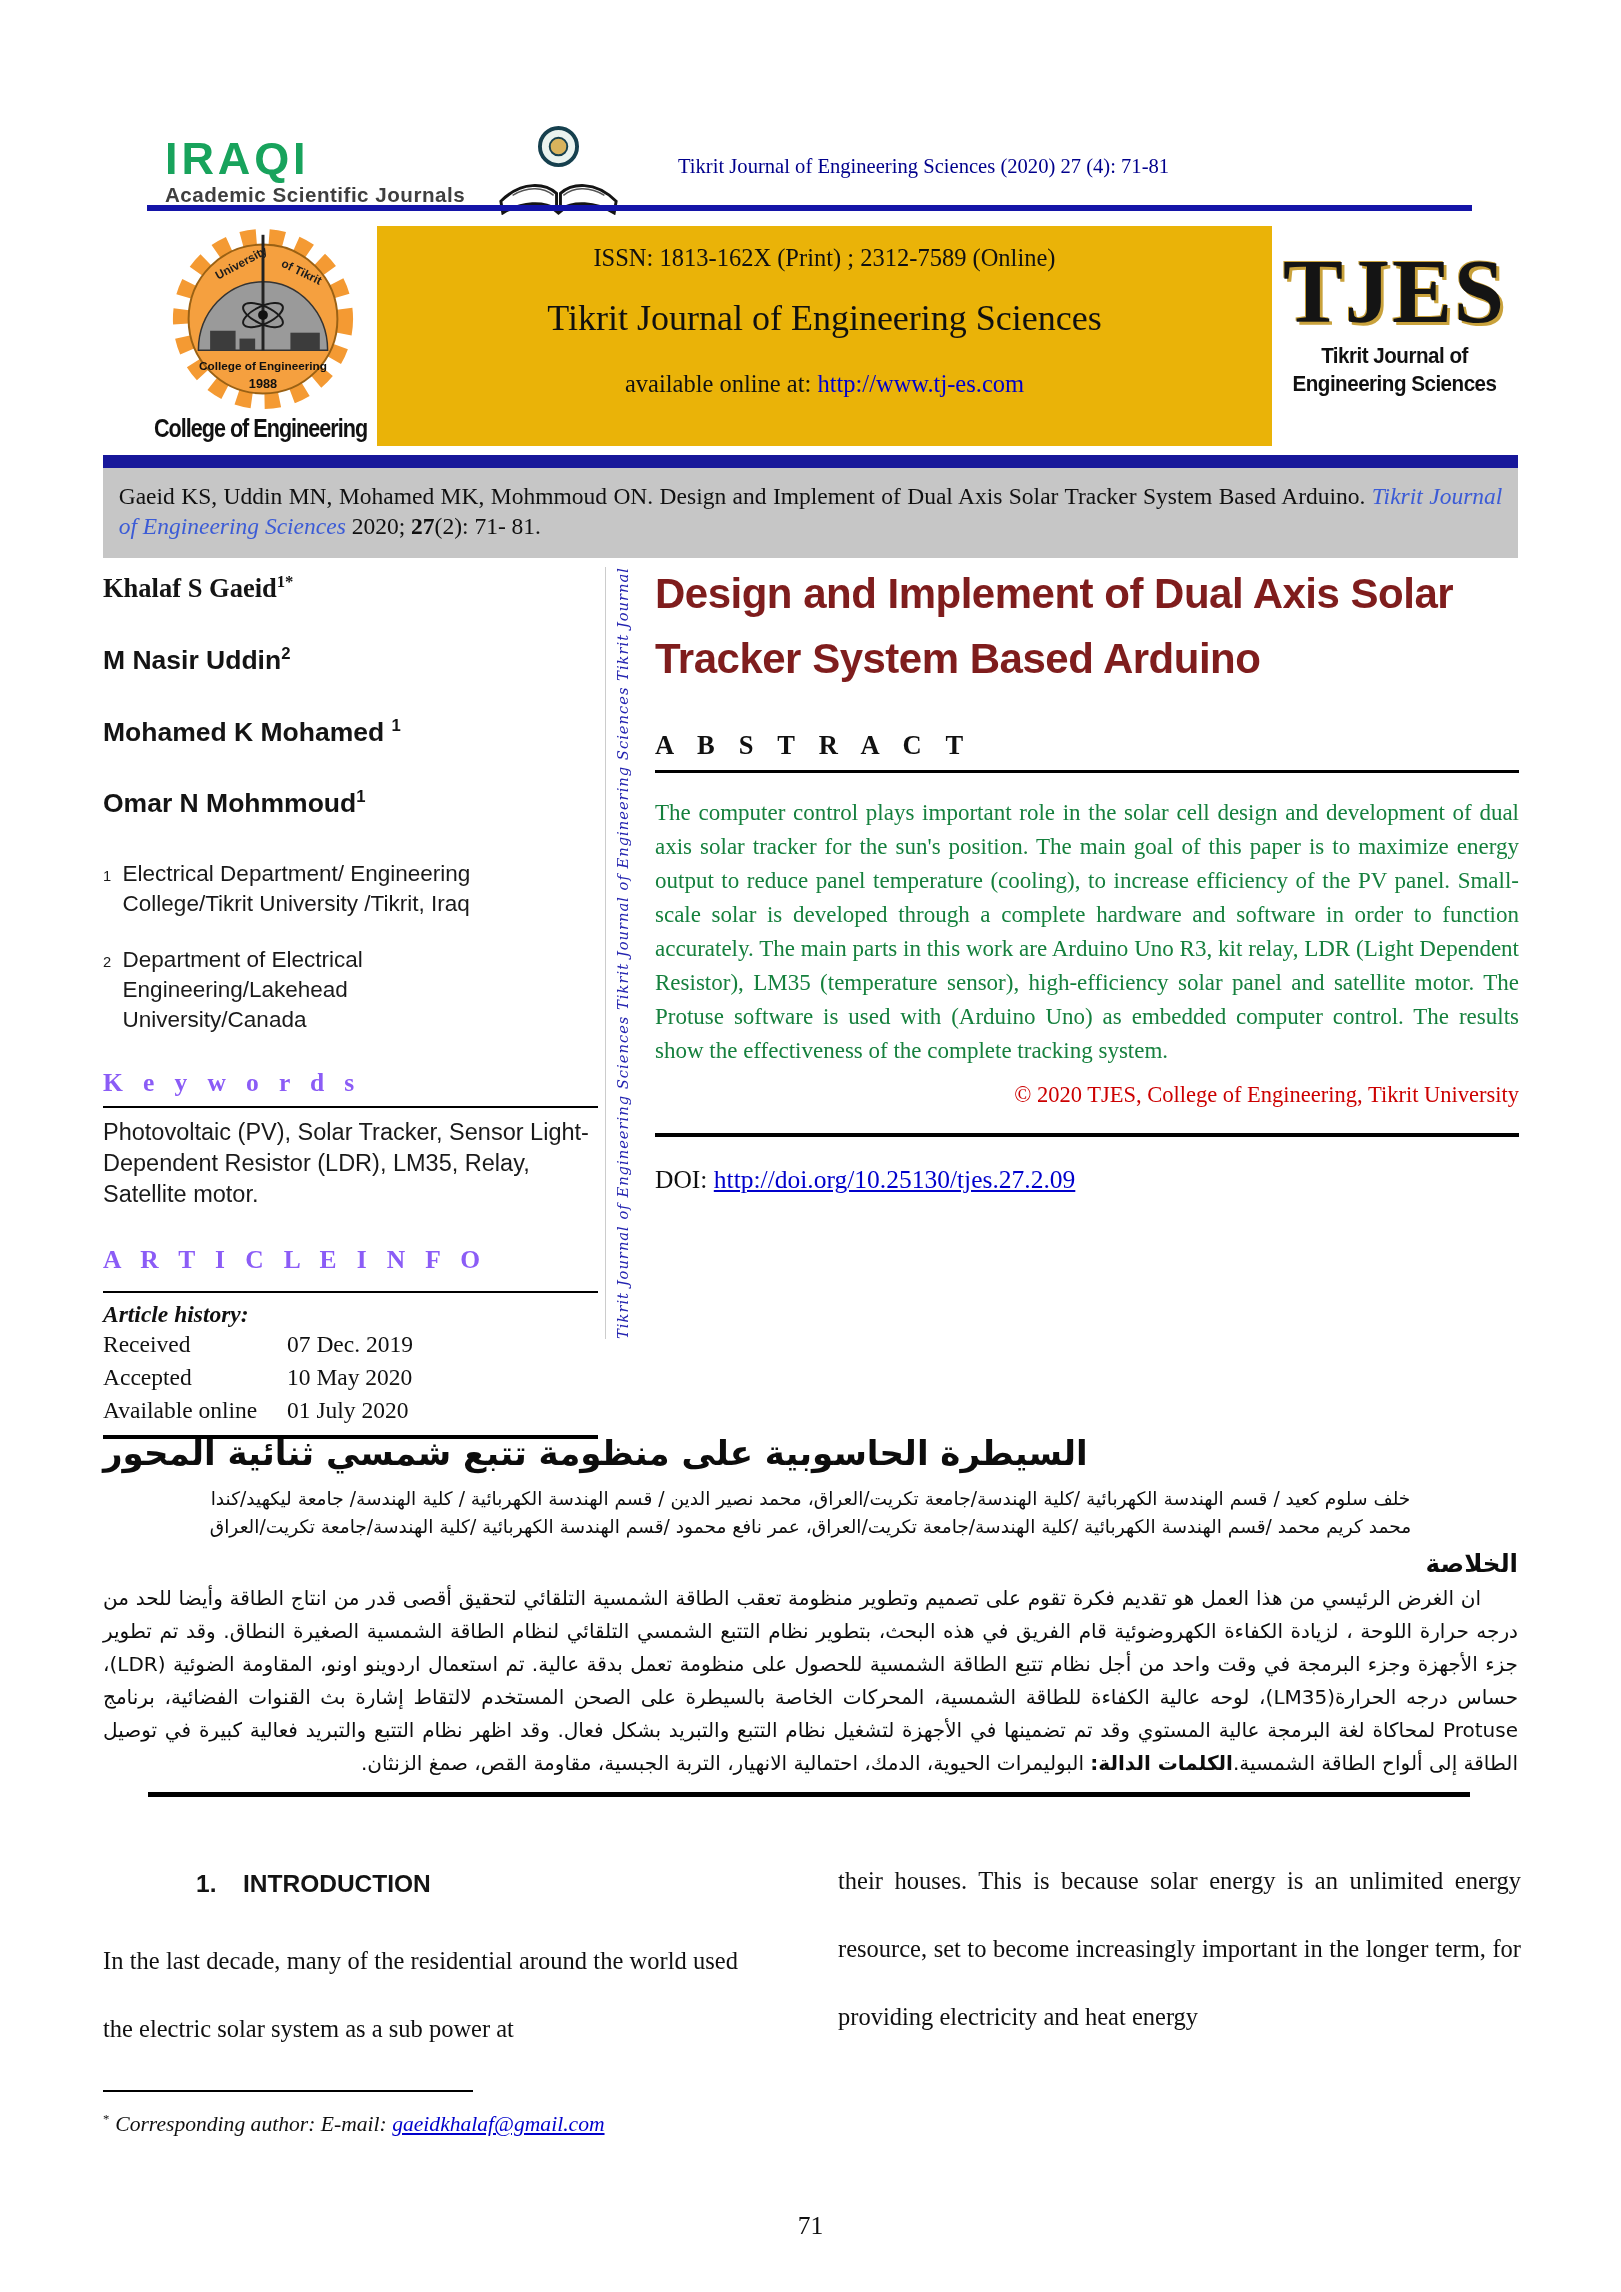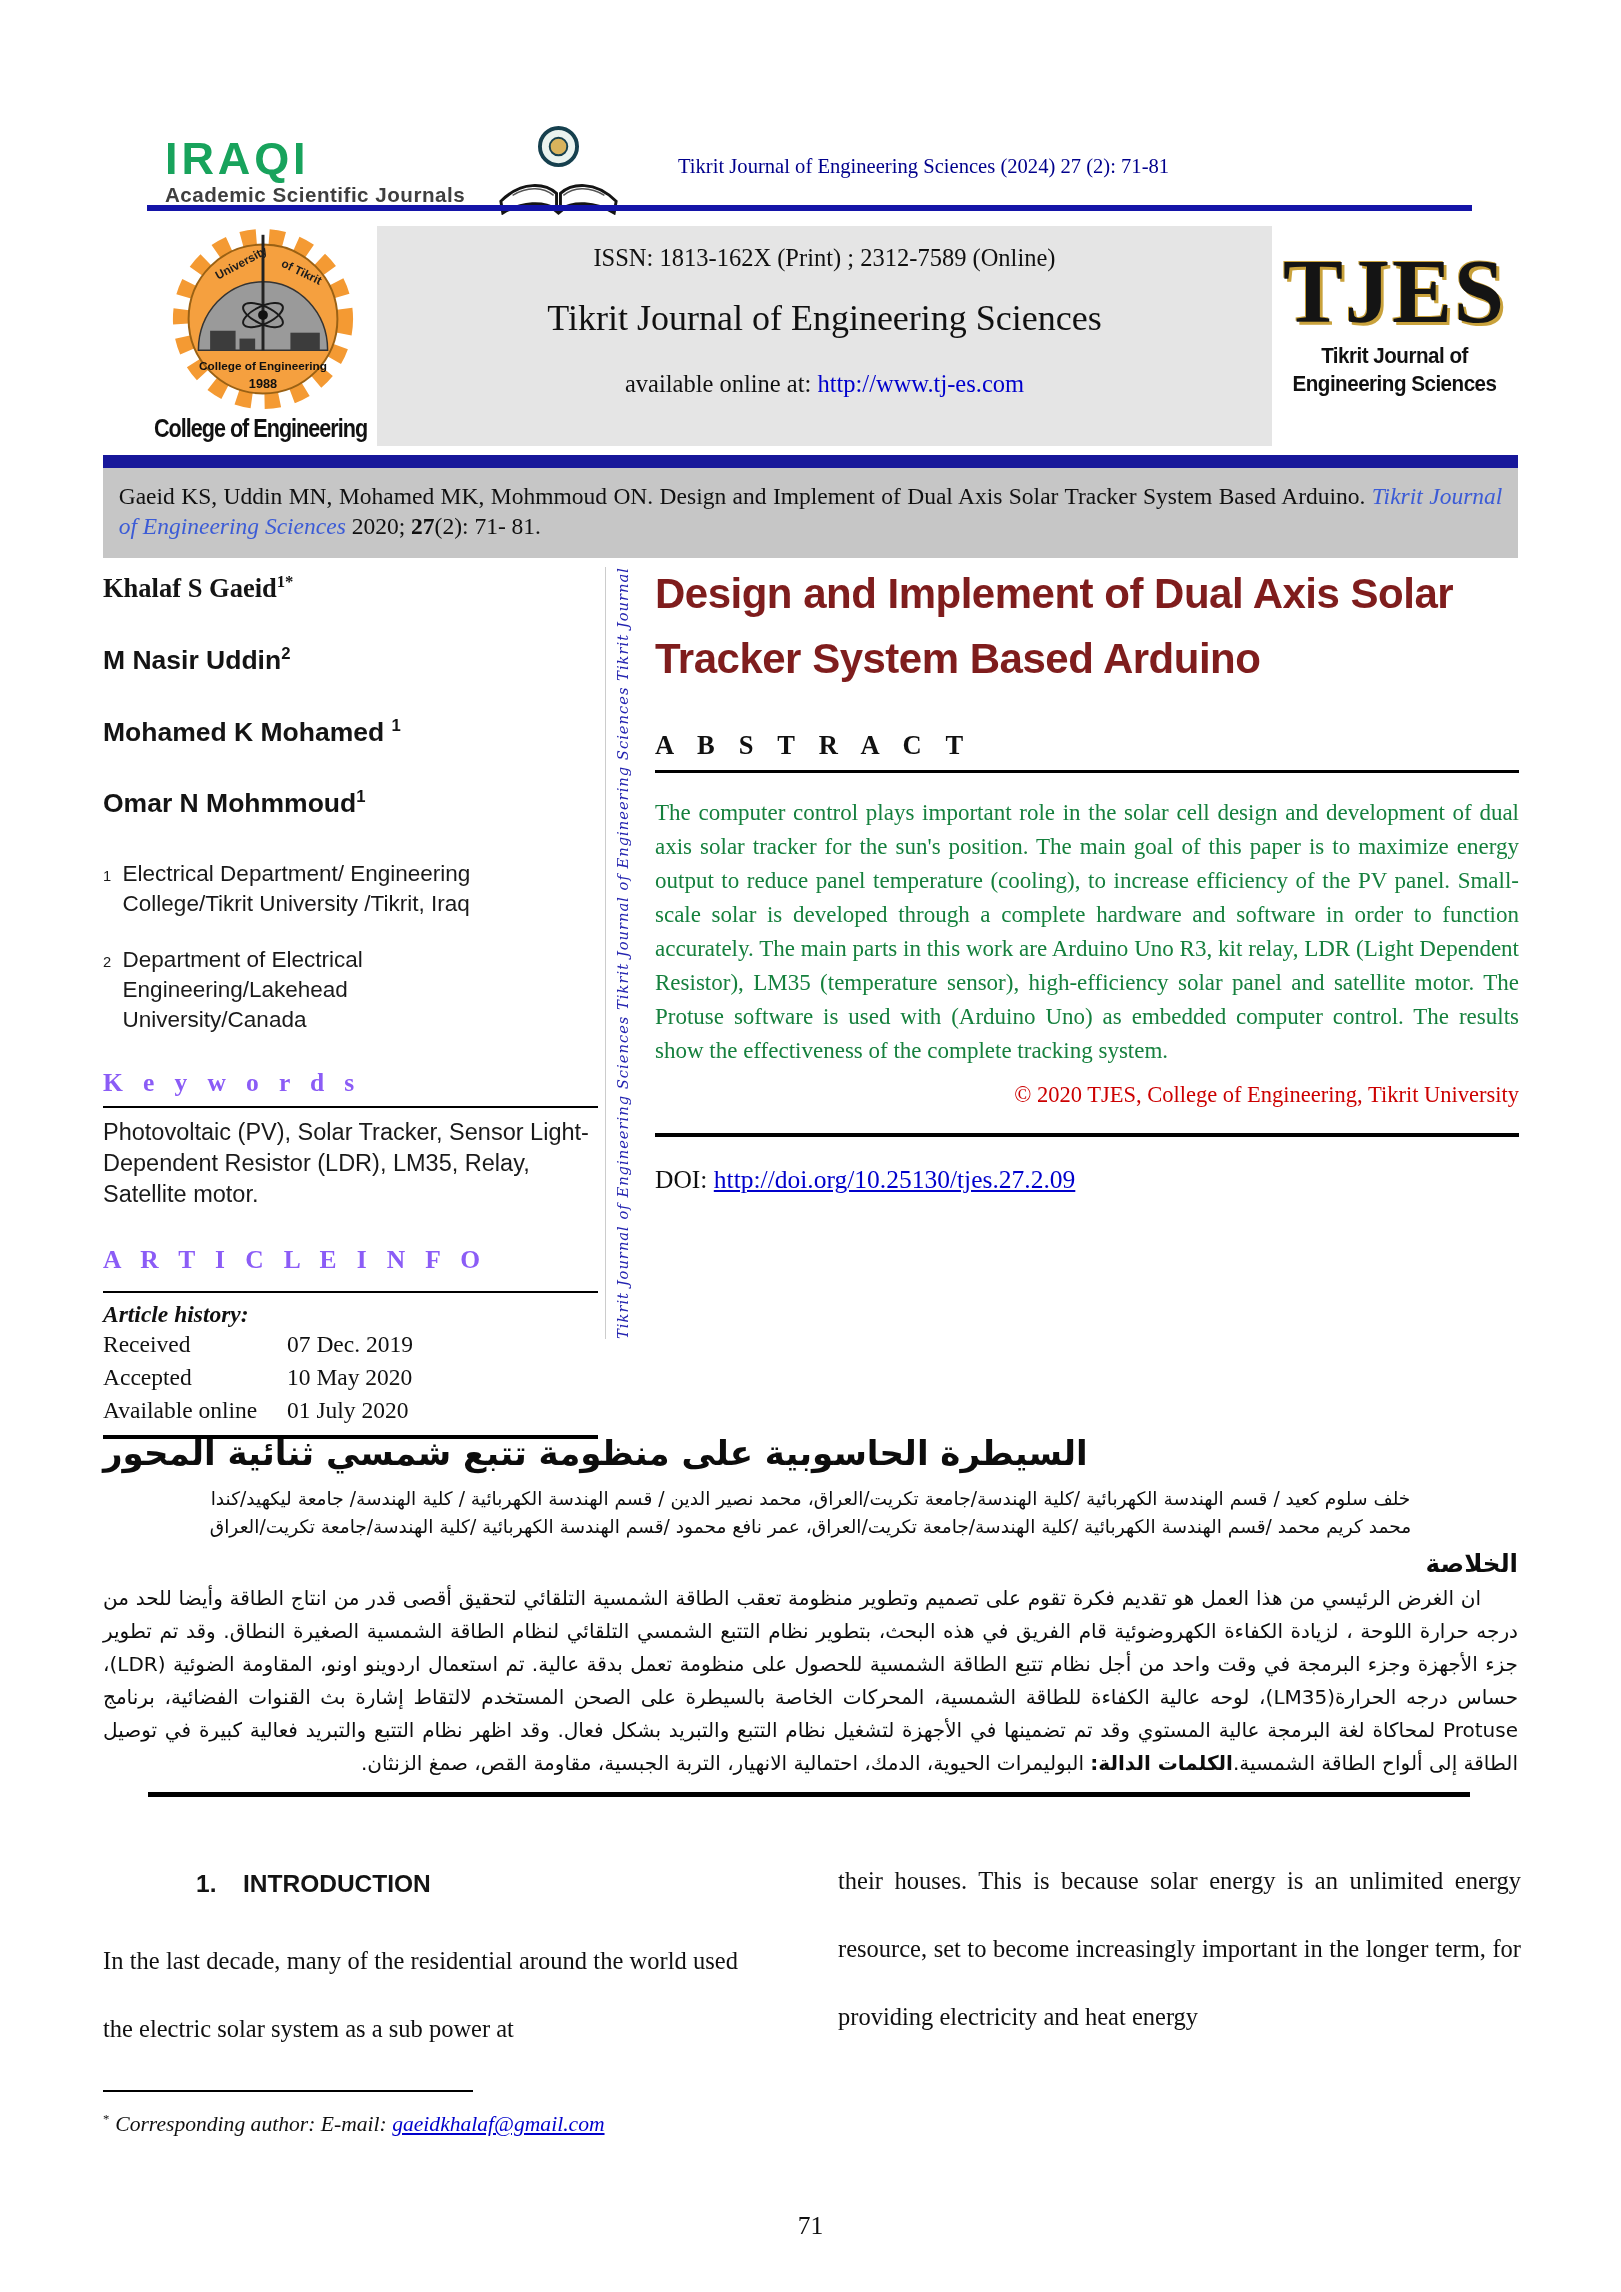--- a/index.html
+++ b/index.html
@@ -16,21 +16,21 @@
   .brand-word { font-family:"Liberation Sans",sans-serif; font-weight:bold;
     font-size:45px; letter-spacing:3.9px; color:#18a35c; line-height:43px; }
   .brand-sub { font-family:"Liberation Sans",sans-serif; font-weight:bold;
     font-size:20.6px; color:#3f3f3f; margin-top:2.9px; letter-spacing:0.5px; }
   .journal-ref { font-size:20.6px; color:#00008c; }
 
   .rule-navy1 { background:#1414a8; }
   .rule-navy2 { background:#17179a; }
 
   
-  .yellow-box { background:#e5e5e5; text-align:center; }
+  .yellow-box { background:#eab308; text-align:center; }
   .issn-line { font-size:24.5px; padding-top:17.6px; color:#101010; }
   .banner-title { font-size:36px; margin-top:25.5px; color:#101010; }
   .banner-avail { font-size:24.5px; margin-top:31px; color:#101010; }
   .link-blue { color:#0000cc; text-decoration:none; cursor:pointer; }
   .link-blue.u { text-decoration:underline; }
 
   .college-caption { font-family:"Liberation Sans",sans-serif; font-weight:bold;
     font-size:21.6px; letter-spacing:-1px; text-align:center; transform:scaleY(1.15); }
   .tjes-word { font-family:"Liberation Serif",serif; font-weight:900; font-size:90px;
     line-height:90px; color:#141414; text-align:center;
@@ -123,21 +123,21 @@
     <svg width="127" height="90" viewBox="0 0 130 92">
       <circle cx="65" cy="22" r="19" fill="#eaf3ef" stroke="#16404e" stroke-width="4"></circle>
       <circle cx="65" cy="22" r="9" fill="#d9b35c" stroke="#16404e" stroke-width="2"></circle>
       <path d="M6,78 C28,56 52,60 63,70 L63,86 C50,78 28,78 8,90 Z" fill="#ffffff" stroke="#141414" stroke-width="3"></path>
       <path d="M124,78 C102,56 78,60 67,70 L67,86 C80,78 102,78 122,90 Z" fill="#ffffff" stroke="#141414" stroke-width="3"></path>
       <path d="M18,72 C34,62 50,64 60,72 M70,72 C80,64 96,62 112,72" fill="none" stroke="#555" stroke-width="1.5"></path>
       <path d="M60,88 L70,88 L65,92 Z" fill="#141414"></path>
     </svg>
   </div>
 
-  <div class="abs journal-ref" style="left:678px; top:155px;">Tikrit Journal of Engineering Sciences (2024) 27 (2): 71-81</div>
+  <div class="abs journal-ref" style="left:678px; top:155px;">Tikrit Journal of Engineering Sciences (2020) 27 (4): 71-81</div>
 
   <div class="abs rule-navy1" style="left:147px; top:205px; width:1325px; height:5.9px;"></div>
 
   <div class="abs" style="left:167px; top:225px;">
     <svg width="192" height="188" viewBox="0 0 196 192">
       <circle cx="98" cy="96" r="82" fill="none" stroke="#f49a33" stroke-width="20" stroke-dasharray="15 13"></circle>
       <circle cx="98" cy="96" r="76" fill="#f5a03f" stroke="#9a6114" stroke-width="2"></circle>
       <path d="M32,128 A66,70 0 0 1 164,128 Z" fill="#9a9a9a" stroke="#333" stroke-width="1.5"></path>
       <line x1="98" y1="10" x2="98" y2="128" stroke="#222" stroke-width="3"></line>
       <ellipse cx="98" cy="92" rx="22" ry="9" fill="none" stroke="#1a1a1a" stroke-width="2" transform="rotate(25 98 92)"></ellipse>

